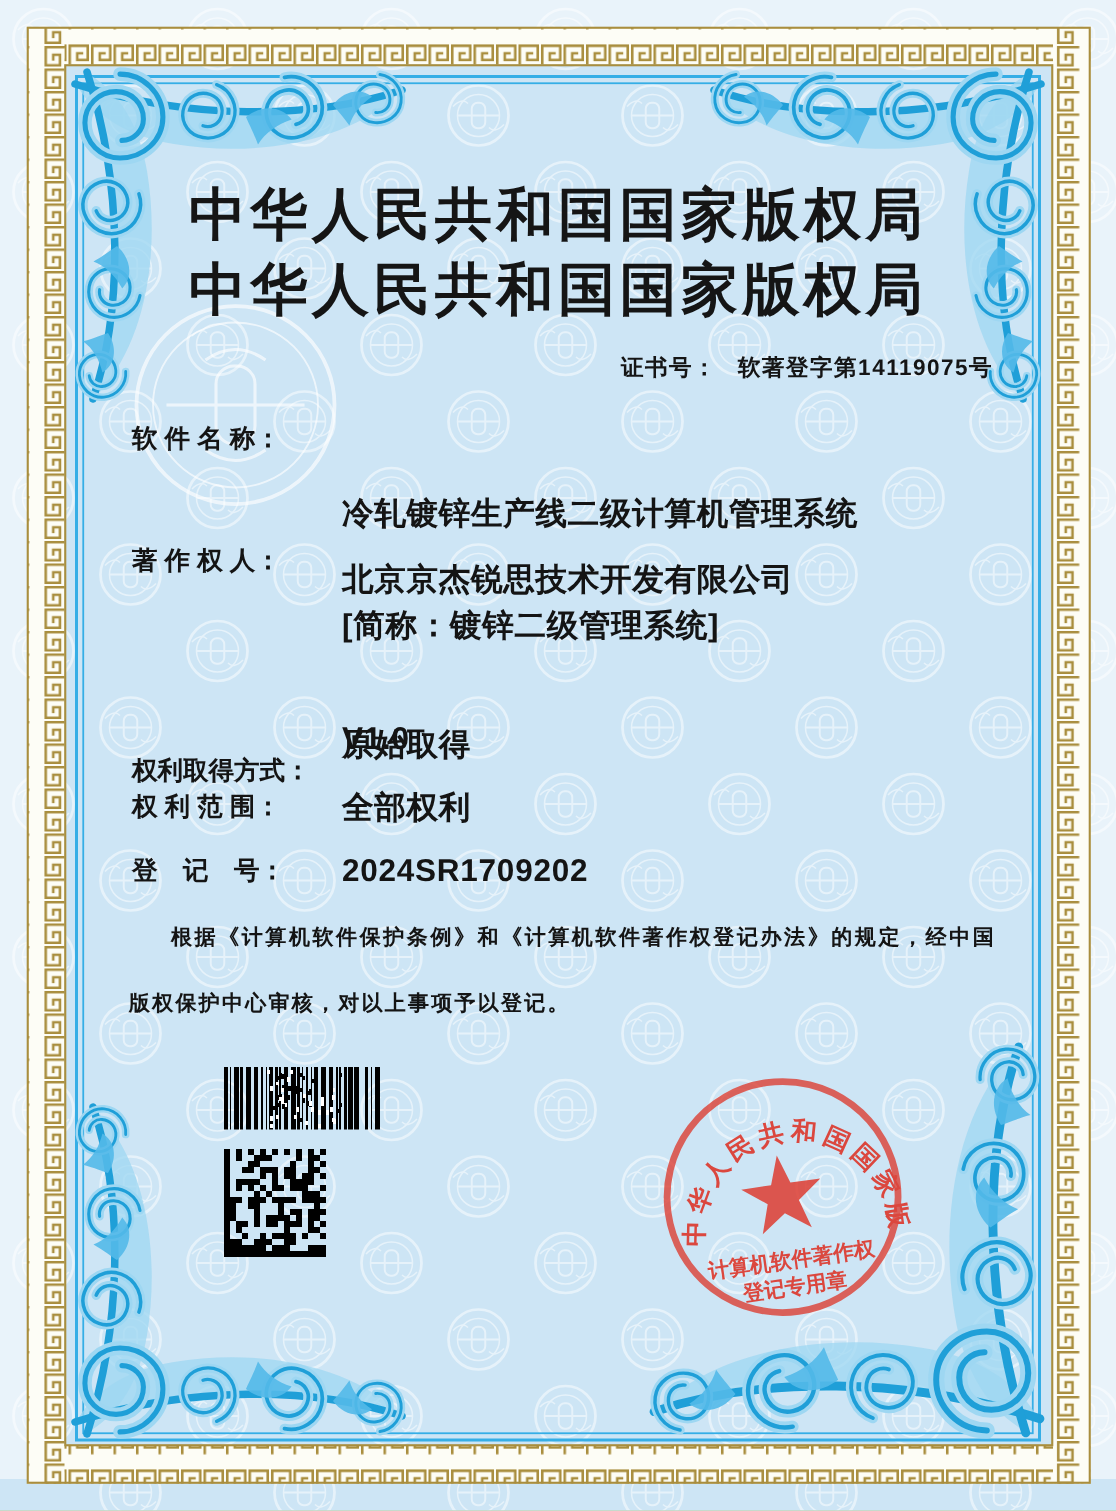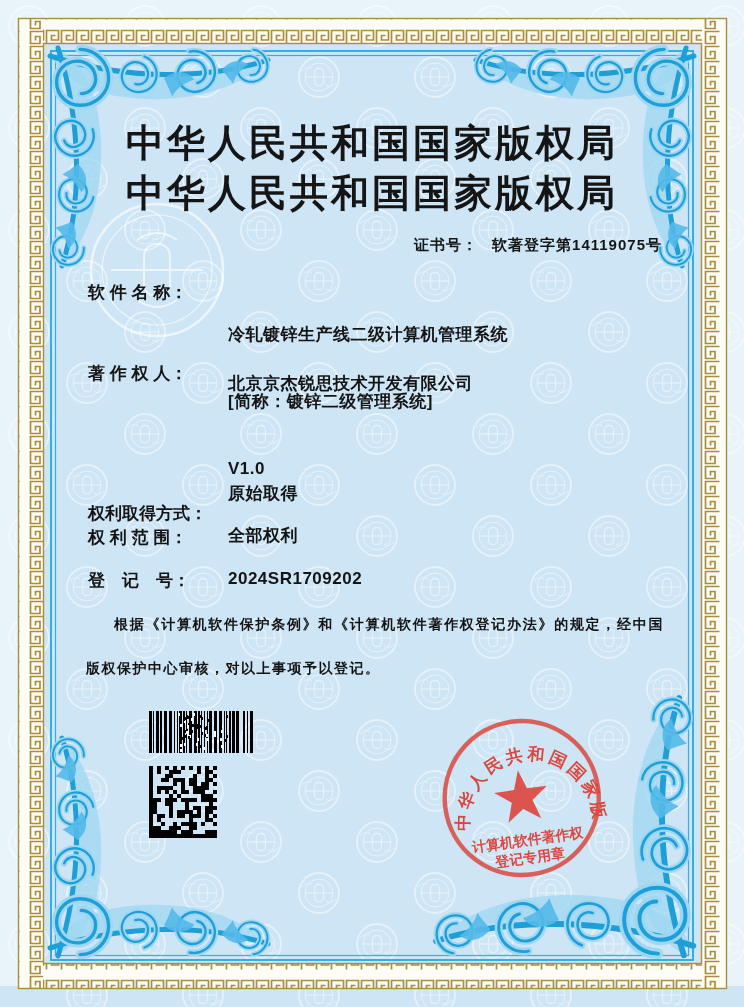--- a/index.html
+++ b/index.html
@@ -7,21 +7,21 @@
   .cert{position:relative;width:744px;height:1007px;overflow:hidden;background:#4d7c0f;}
   .bg-svg{position:absolute;left:0;top:0;width:744px;height:1007px;}
   .layer{position:absolute;left:0;top:0;width:744px;height:1007px;}
   .abs{position:absolute;}
   .title-line{left:0;width:744px;text-align:center;font-weight:900;
     font-size:38px;letter-spacing:3px;color:#151515;
     font-family:"Liberation Serif","DejaVu Serif",serif;}
   .certno-row{top:236px;right:82px;font-size:15px;font-weight:bold;color:#151515;letter-spacing:1px;}
   .certno-row .lbl{margin-right:14px;margin-left:27px;}
   .field-label{left:88px;font-size:17px;font-weight:bold;color:#141414;white-space:pre;text-align:center;}
-  .field-value{left:228px;font-size:17px;font-weight:bold;color:#141414;letter-spacing:0.5px;white-space:pre;}
+  .field-value{left:228px;font-size:21px;font-weight:bold;color:#141414;letter-spacing:0.5px;white-space:pre;}
   .vline{line-height:27px;}
   .paragraph{left:86px;top:602px;width:578px;font-size:14px;font-weight:bold;
     color:#141414;line-height:44px;text-indent:2em;letter-spacing:1.5px;text-align:justify;}
   .barcode{left:149px;top:711px;width:110px;height:42px;}
   .qrcode{left:149px;top:766px;width:70px;height:72px;}
   .seal{left:426px;top:704px;width:192px;height:192px;opacity:0.9;}
   .date{left:450px;top:871px;font-size:20px;font-weight:bold;color:#161616;letter-spacing:2px;}
 </style>
 </head>
 <body>

